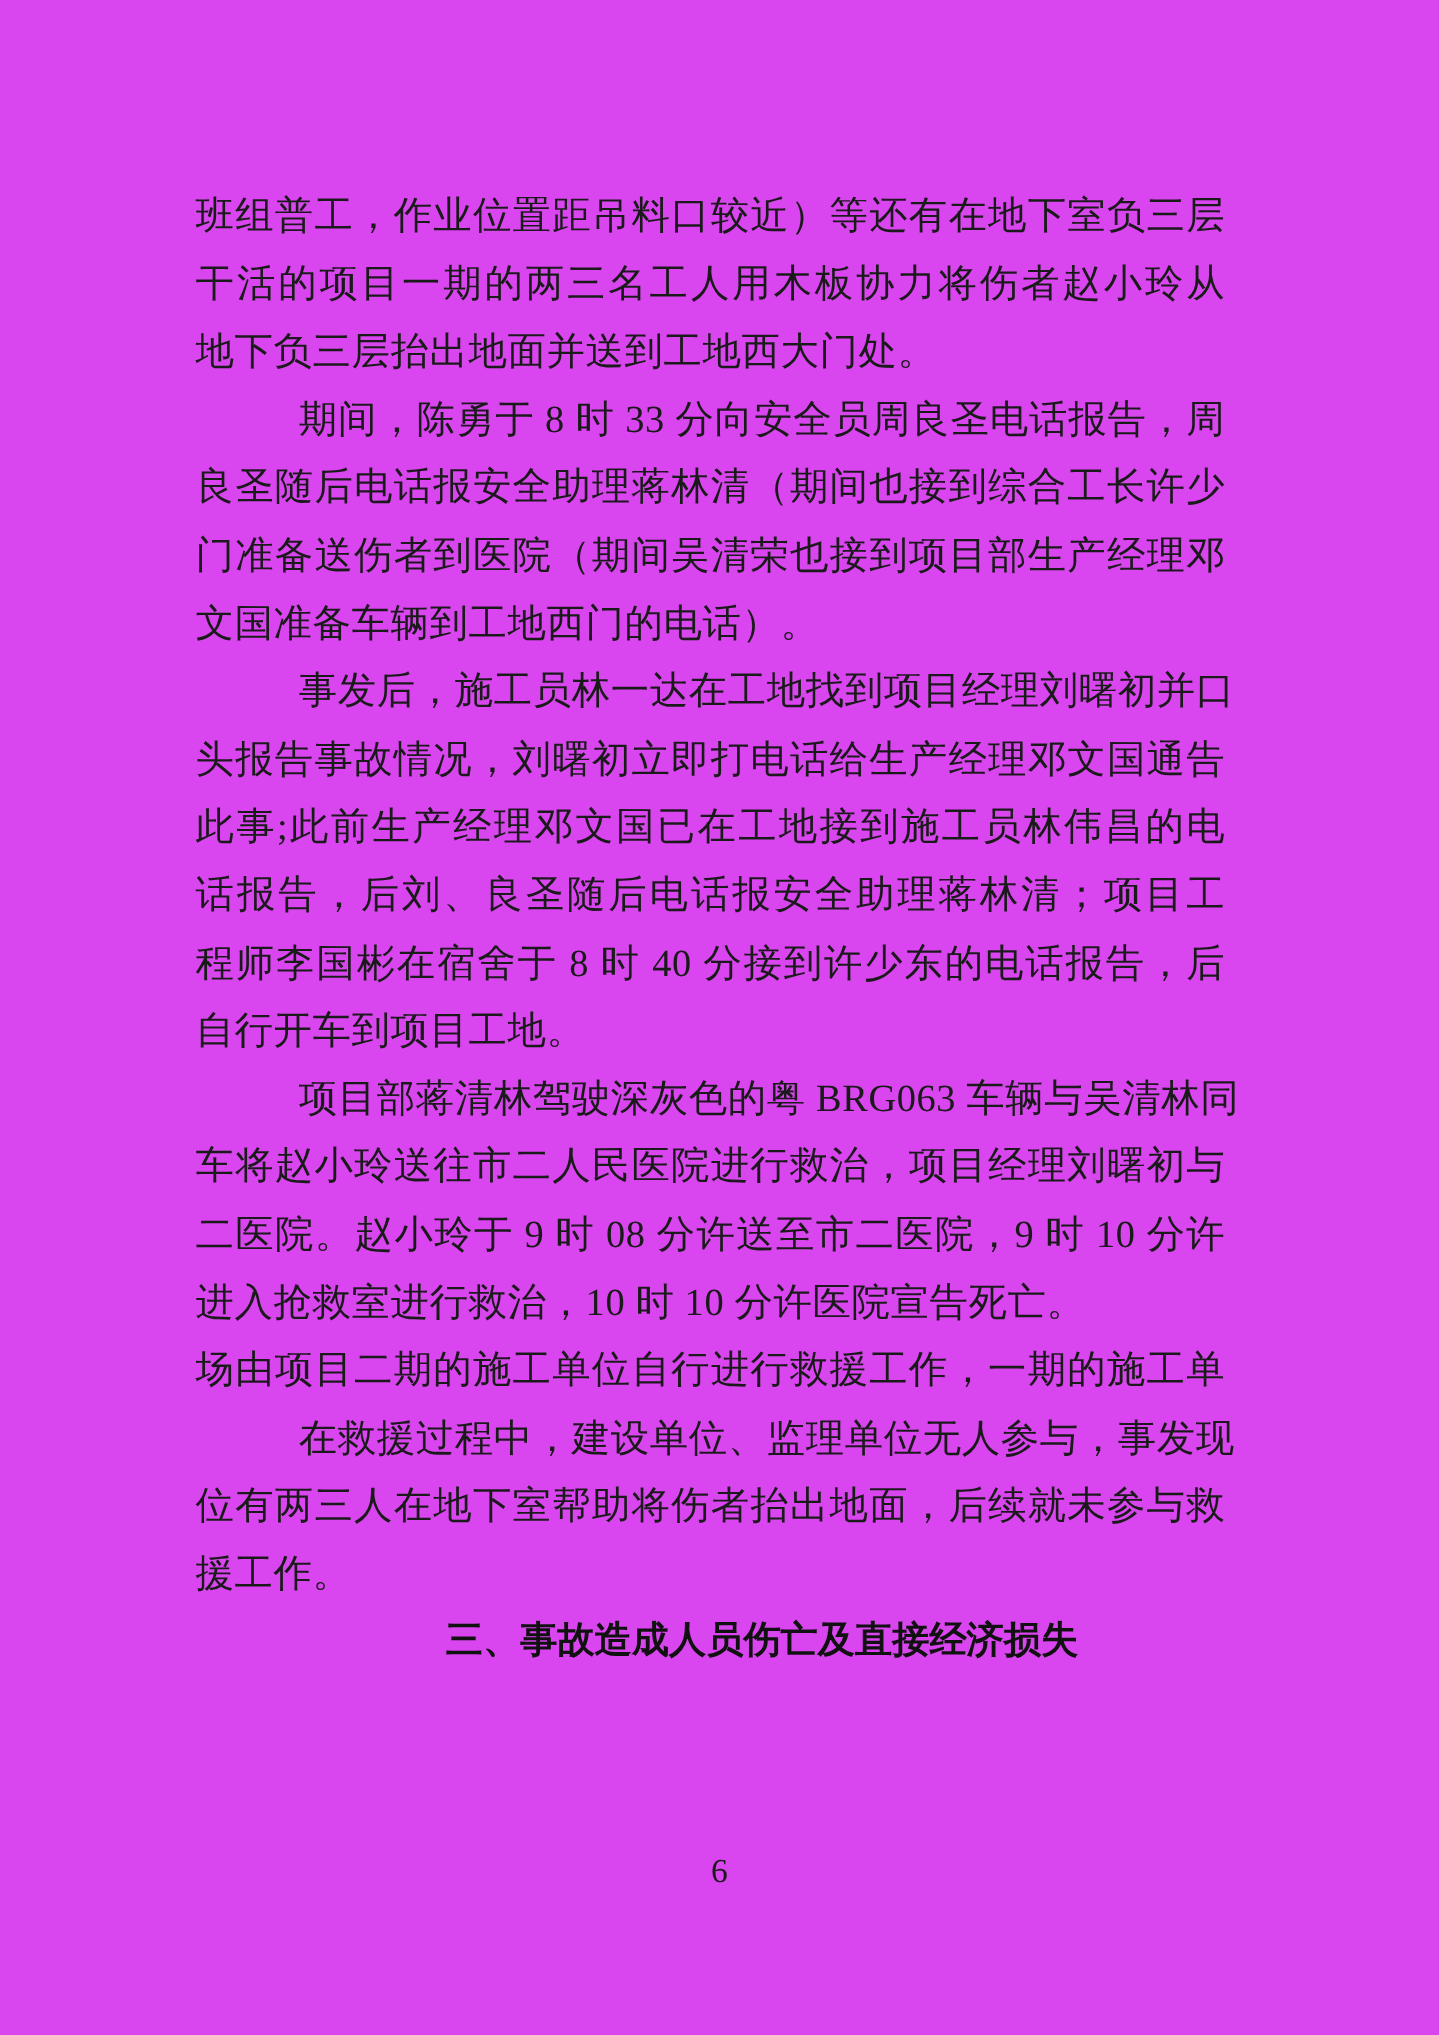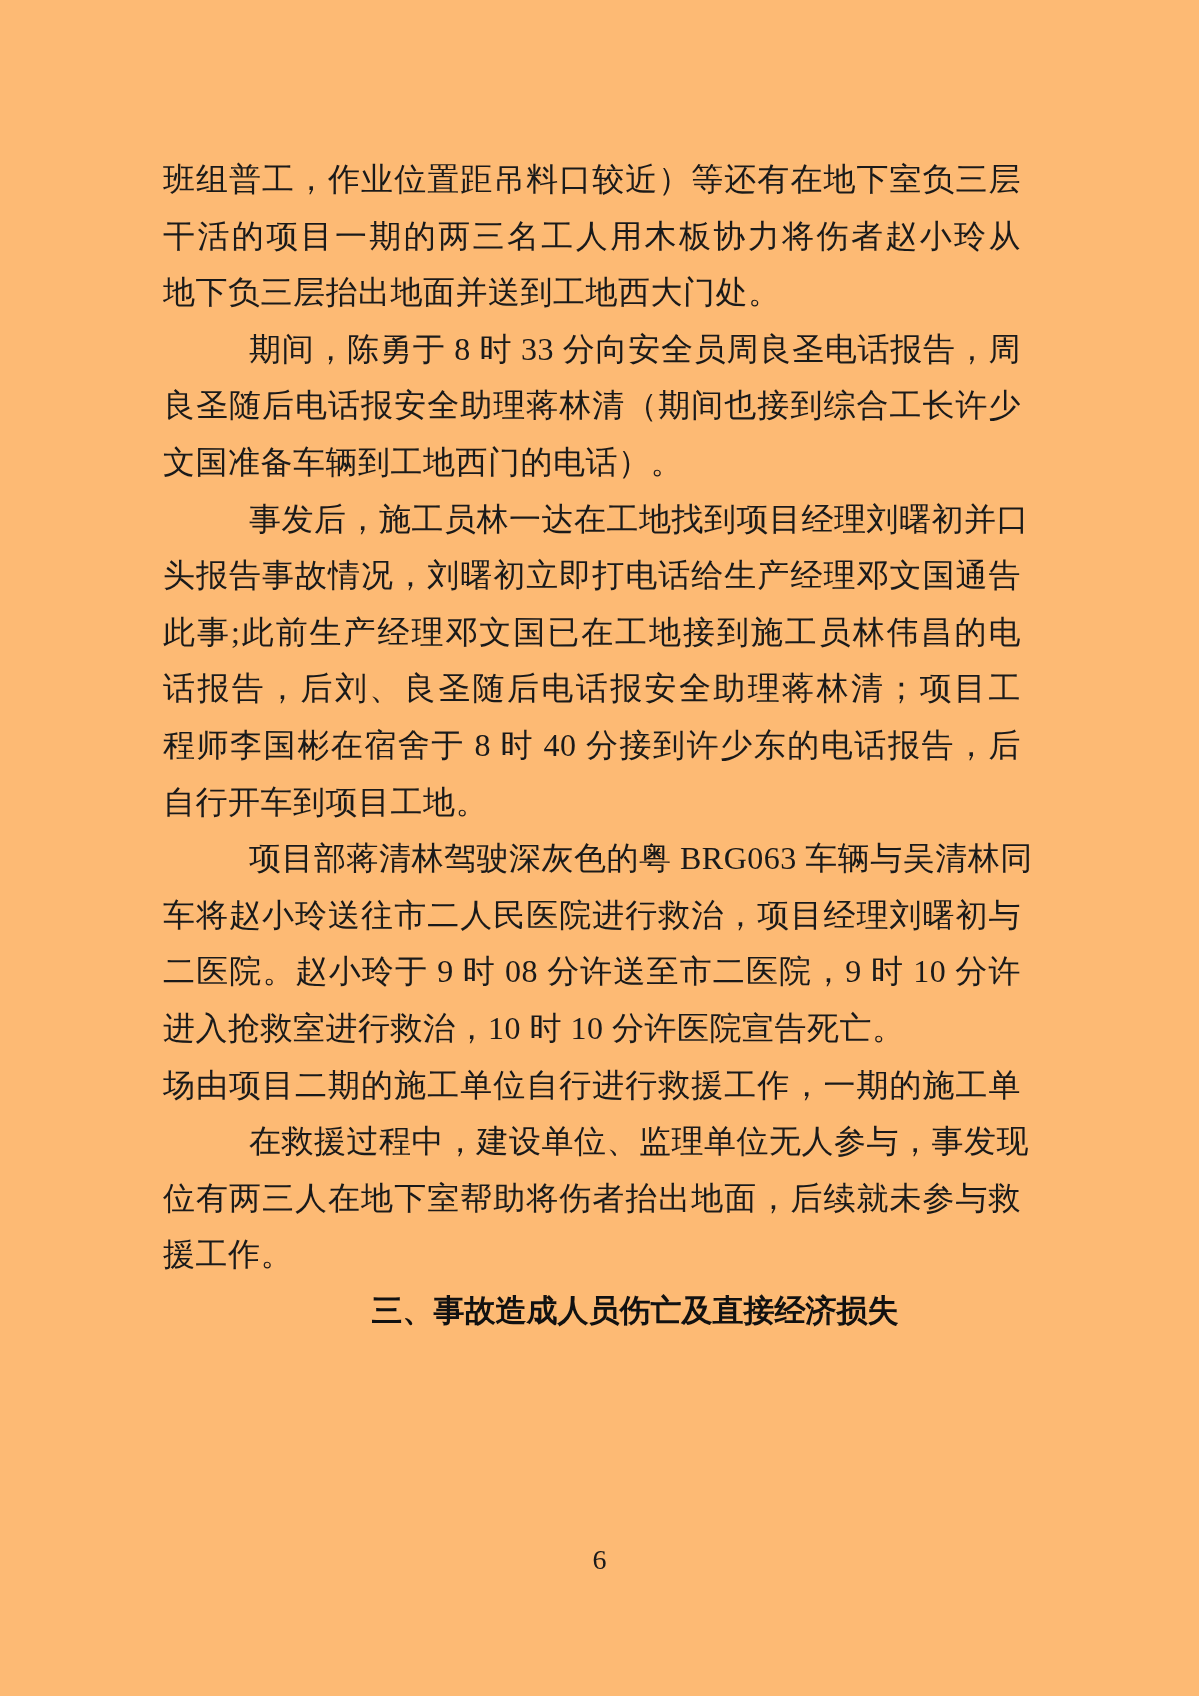--- a/index.html
+++ b/index.html
@@ -4,21 +4,21 @@
 <style>
   html, body {
     margin: 0;
     padding: 0;
     background: #ffffff;
   }
   .page {
     position: relative;
     width: 1199px;
     height: 1696px;
-    background: #fdba74;
+    background: #d946ef;
     overflow: hidden;
     font-family: "Liberation Serif", serif;
     color: #1a1a1a;
   }
   .content {
     position: absolute;
     left: 163px;
     top: 151px;
     width: 858px;
   }
@@ -68,20 +68,21 @@
 <body>
 
 <div class="page">
   <div class="content">
     <div>
         <div class="line fill">班组普工，作业位置距吊料口较近）等还有在地下室负三层</div>
         <div class="line fill">干活的项目一期的两三名工人用木板协力将伤者赵小玲从</div>
         <div class="line last">地下负三层抬出地面并送到工地西大门处。</div>
         <div class="line fill indent">期间，陈勇于 8 时 33 分向安全员周良圣电话报告，周</div>
         <div class="line fill">良圣随后电话报安全助理蒋林清（期间也接到综合工长许少</div>
+        <div class="line fill">门准备送伤者到医院（期间吴清荣也接到项目部生产经理邓</div>
         <div class="line last">文国准备车辆到工地西门的电话）。</div>
         <div class="line fill indent">事发后，施工员林一达在工地找到项目经理刘曙初并口</div>
         <div class="line fill">头报告事故情况，刘曙初立即打电话给生产经理邓文国通告</div>
         <div class="line fill">此事;此前生产经理邓文国已在工地接到施工员林伟昌的电</div>
         <div class="line fill">话报告，后刘、良圣随后电话报安全助理蒋林清；项目工</div>
         <div class="line fill">程师李国彬在宿舍于 8 时 40 分接到许少东的电话报告，后</div>
         <div class="line last">自行开车到项目工地。</div>
         <div class="line fill indent">项目部蒋清林驾驶深灰色的粤 BRG063 车辆与吴清林同</div>
         <div class="line fill">车将赵小玲送往市二人民医院进行救治，项目经理刘曙初与</div>
         <div class="line fill">二医院。赵小玲于 9 时 08 分许送至市二医院，9 时 10 分许</div>

